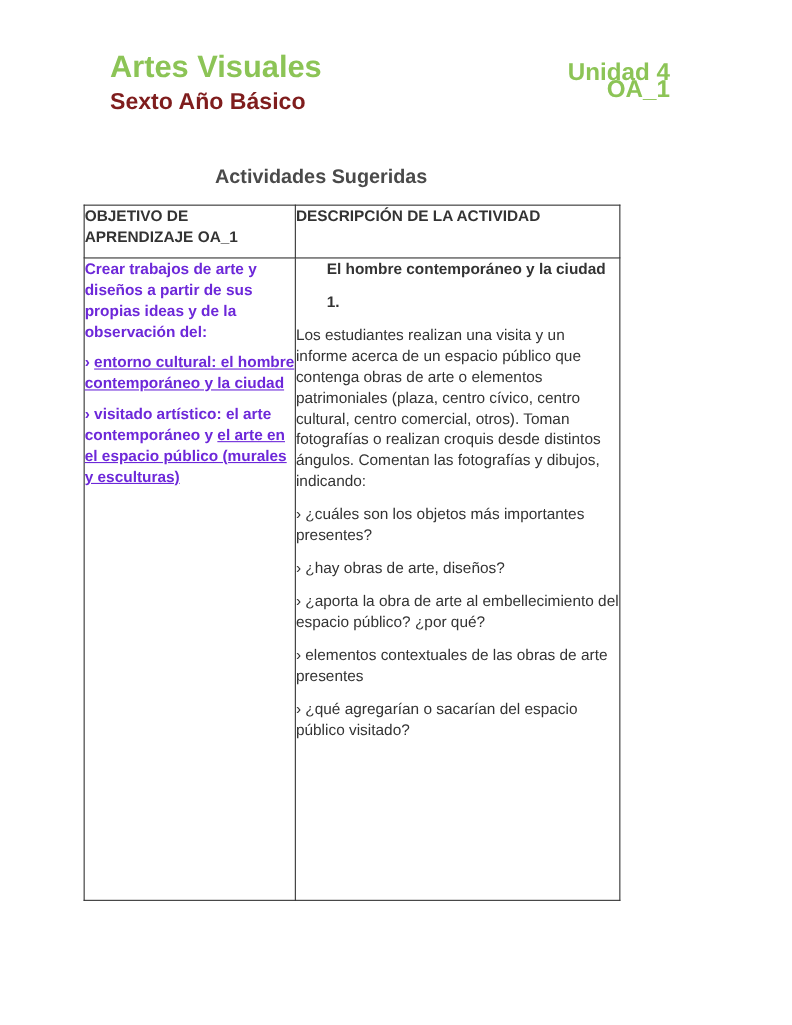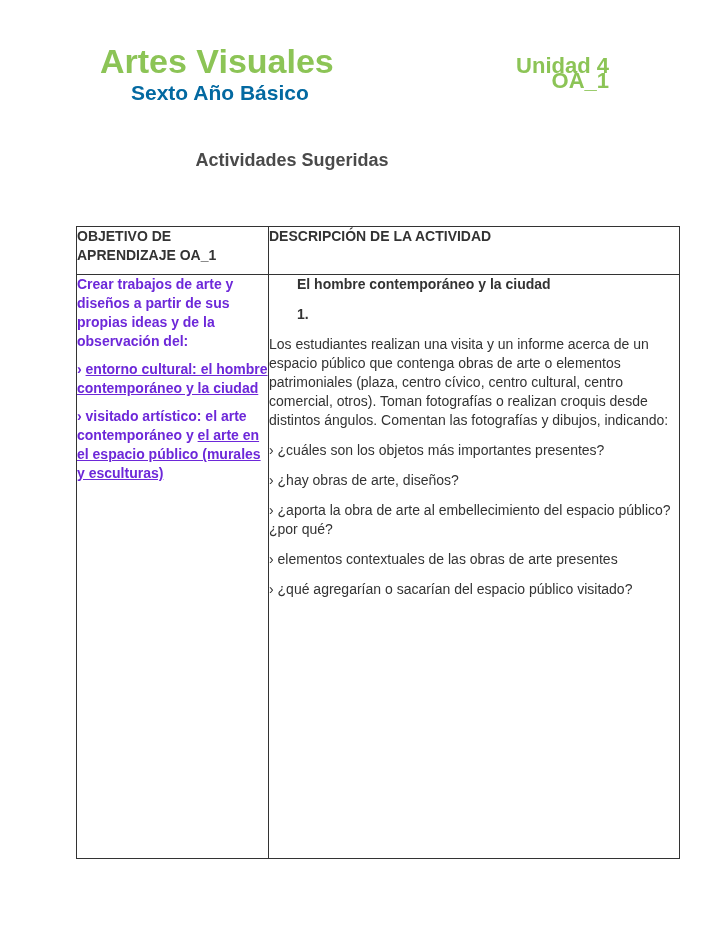--- a/index.html
+++ b/index.html
@@ -1,23 +1,23 @@
 <!DOCTYPE html>
 <html><head>
 <meta charset="utf-8">
 <style>
   html, body { margin: 0; padding: 0; background: #ffffff; }
   body { width: 720px; height: 932px; position: relative; overflow: hidden;
          font-family: "Liberation Sans", sans-serif; color: #333333; }
-  .title { position: absolute; left: 100px; top: 42px; font-size: 34px; font-weight: bold; color: #8cc456; line-height: 38px; }
-  .subtitle { position: absolute; left: 100px; top: 80px; font-size: 21px; font-weight: bold; color: #0369a1; line-height: 26px; margin-left: 31px; }
+  .title { position: absolute; left: 100px; top: 42px; font-size: 28px; font-weight: bold; color: #8cc456; line-height: 38px; }
+  .subtitle { position: absolute; left: 100px; top: 80px; font-size: 21px; font-weight: bold; color: #7f1d1d; line-height: 26px; }
   .unit { position: absolute; right: 111px; top: 53px; font-size: 22px; font-weight: bold; color: #8cc456; line-height: 26px; text-align: right; }
   .oa { position: absolute; right: 111px; top: 68px; font-size: 22px; font-weight: bold; color: #8cc456; line-height: 26px; text-align: right; }
   .section-title { position: absolute; left: 0; width: 584px; top: 150px; text-align: center; font-size: 18px; font-weight: bold; color: #4a4a4a; }
-  table.acts { position: absolute; left: 76px; top: 186px; width: 604px; border-collapse: collapse; table-layout: fixed; margin-top: 40px; }
+  table.acts { position: absolute; left: 76px; top: 186px; width: 488px; border-collapse: collapse; table-layout: fixed; }
   table.acts td, table.acts th { border: 1.5px solid #333333; vertical-align: top; text-align: left; padding: 0; }
   .col-a { width: 192px; }
   th { font-size: 14px; font-weight: bold; color: #333333; line-height: 19px; }
   th.h1 { padding: 2px 8px 0 8px; height: 47px; }
   th.h2 { text-align: right; padding: 2px 8px 0 8px; }
   td.left { padding: 3px 7px 0 7px; height: 583px; font-size: 14px; font-weight: bold; line-height: 19px; color: #6d28d9; }
   td.left p { margin: 0 0 9px 0; }
   .u { text-decoration: underline; }
   td.right { padding: 3px 6px 0 6px; font-size: 14px; line-height: 19px; color: #333333; }
   td.right p { margin: 0 0 11px 0; }

